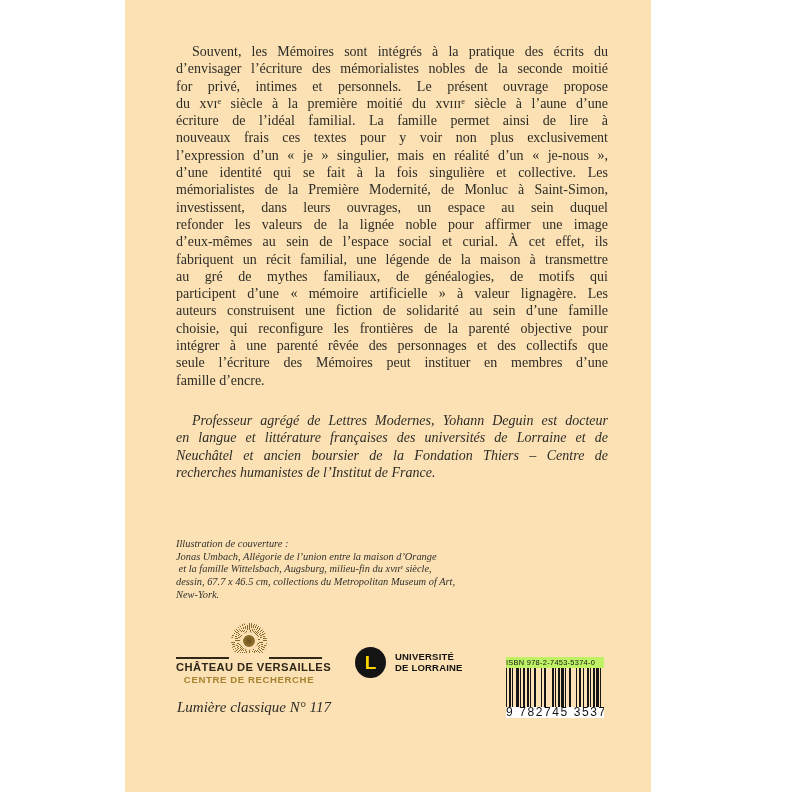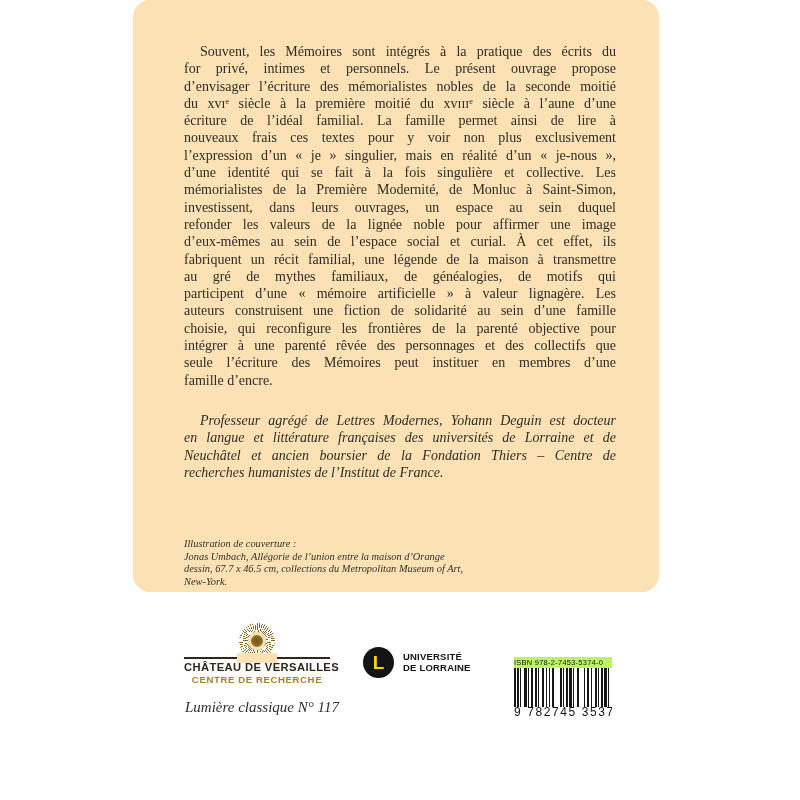--- a/index.html
+++ b/index.html
@@ -5,24 +5,23 @@
   html, body { margin: 0; padding: 0; }
   body {
     width: 800px; height: 800px;
     background: #ffffff;
     font-family: "Liberation Serif", serif;
     position: relative;
     overflow: hidden;
   }
   .page { position: relative; width: 800px; height: 800px; }
   .cover {
-    position: absolute; left: 133px; top: 0; width: 526px; height: 592px;
+    position: absolute; left: 125px; top: 0; width: 526px; height: 792px;
     background: #fbe1b4;
     color: #2e2c27;
-    border-radius: 17px;
   }
   .text-block { position: absolute; }
   .main-para {
     left: 51px; top: 43px; width: 432px;
     font-size: 14px; line-height: 17.3px;
   }
   .author-para {
     left: 51px; top: 412px; width: 432px;
     font-size: 14px; line-height: 17.3px;
     font-style: italic;
@@ -112,22 +111,22 @@
   }
 </style>
 </head>
 <body>
 
 <div class="page">
   <div class="cover">
 
     <div class="text-block main-para para">
         <div class="jline">Souvent, les Mémoires sont intégrés à la pratique des écrits du</div>
+        <div class="jline">d’envisager l’écriture des mémorialistes nobles de la seconde moitié</div>
         <div class="jline">for privé, intimes et personnels. Le présent ouvrage propose</div>
-        <div class="jline">d’envisager l’écriture des mémorialistes nobles de la seconde moitié</div>
         <div class="jline">du xᴠɪᵉ siècle à la première moitié du xᴠɪɪɪᵉ siècle à l’aune d’une</div>
         <div class="jline">écriture de l’idéal familial. La famille permet ainsi de lire à</div>
         <div class="jline">nouveaux frais ces textes pour y voir non plus exclusivement</div>
         <div class="jline">l’expression d’un « je » singulier, mais en réalité d’un « je-nous »,</div>
         <div class="jline">d’une identité qui se fait à la fois singulière et collective. Les</div>
         <div class="jline">mémorialistes de la Première Modernité, de Monluc à Saint-Simon,</div>
         <div class="jline">investissent, dans leurs ouvrages, un espace au sein duquel</div>
         <div class="jline">refonder les valeurs de la lignée noble pour affirmer une image</div>
         <div class="jline">d’eux-mêmes au sein de l’espace social et curial. À cet effet, ils</div>
         <div class="jline">fabriquent un récit familial, une légende de la maison à transmettre</div>
@@ -143,20 +142,21 @@
     <div class="text-block author-para para">
         <div class="jline">Professeur agrégé de Lettres Modernes, Yohann Deguin est docteur</div>
         <div class="jline">en langue et littérature françaises des universités de Lorraine et de</div>
         <div class="jline">Neuchâtel et ancien boursier de la Fondation Thiers – Centre de</div>
         <div class="jline">recherches humanistes de l’Institut de France.</div>
       </div>
 
     <div class="text-block credit-block">
         <div class="cline">Illustration de couverture :</div>
         <div class="cline">Jonas Umbach, Allégorie de l’union entre la maison d’Orange</div>
+        <div class="cline"> et la famille Wittelsbach, Augsburg, milieu-fin du xᴠɪɪᵉ siècle,</div>
         <div class="cline">dessin, 67.7 x 46.5 cm, collections du Metropolitan Museum of Art,</div>
         <div class="cline">New-York.</div>
       </div>
 
     <div class="versailles">
       <div class="sunburst">
         <div class="sun-rays"></div>
         <div class="sun-core"></div>
         <div class="sun-mask"></div>
       </div>

